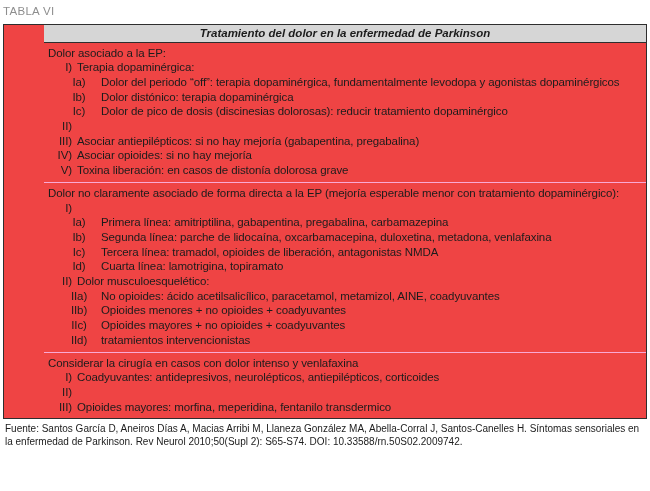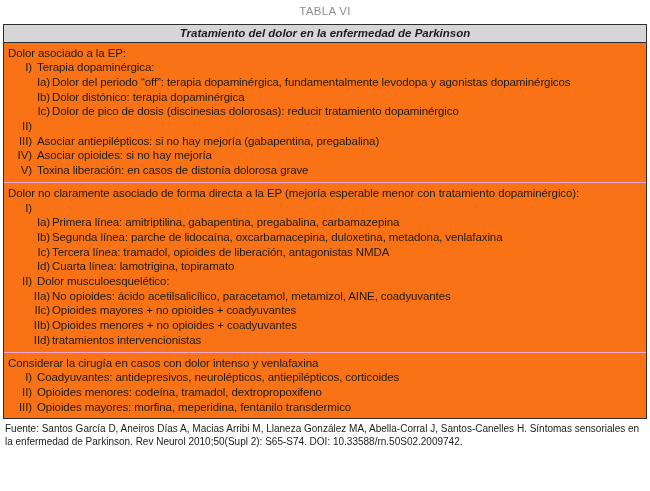--- a/index.html
+++ b/index.html
@@ -4,25 +4,25 @@
 <style>
   * { margin:0; padding:0; box-sizing:border-box; }
   html,body { background:#ffffff; }
   body {
     width:650px; height:491px; overflow:hidden;
     font-family:"Liberation Sans", sans-serif;
     color:#1c1c1c;
   }
   .sheet { padding:5px 3px 0 3px; }
 
-  .caption { text-align:center; font-size:11.5px; line-height:13.5px; margin-bottom:5px; }
+  .caption { text-align:left; font-size:11.5px; line-height:13.5px; margin-bottom:5px; }
   .cap-label { color:#8e8e8e; letter-spacing:0.3px; }
   .cap-title { color:#141414; letter-spacing:0.2px; }
 
-  .table { border:1px solid #2e2e2e; background:#f97316; }
+  .table { border:1px solid #2e2e2e; background:#ef4444;padding-left:40px; }
   .thead {
     background:#d6d6d6;
     border-bottom:1px solid #2e2e2e;
     font-weight:bold; font-style:italic;
     text-align:center;
     font-size:11.5px;
     padding:2px 4px 3px 4px;
   }
   .section {
     padding:3px 4px 4px 4px;
@@ -38,21 +38,21 @@
 
   
   .l0 { display:block; padding-left:13px; text-indent:-13px; }
   .l0 .txt { white-space:normal; }
 
   
   .l1 .num { width:24px; text-align:right; margin-right:5px; white-space:pre; flex:none; }
 
   
   .l2 { padding-left:20px; }
-  .l2 .num { width:22px; text-align:right; margin-right:2px; white-space:pre; flex:none; }
+  .l2 .num { width:22px; text-align:center; margin-right:11px; white-space:pre; flex:none; }
 
   .footer {
     margin-top:4px;
     padding:0 2px;
     font-size:10px; line-height:12.4px;
     color:#1c1c1c;
   }
 </style>
 </head>
 <body>
@@ -122,41 +122,40 @@
           </div>
           <div class="line l1">
             <span class="num">II)</span>
             <span class="txt">Dolor musculoesquelético:</span>
           </div>
           <div class="line l2">
             <span class="num">IIa)</span>
             <span class="txt">No opioides: ácido acetilsalicílico, paracetamol, metamizol, AINE, coadyuvantes</span>
           </div>
           <div class="line l2">
+            <span class="num">IIb)</span>
+            <span class="txt">Opioides menores + no opioides + coadyuvantes</span>
+          </div>
+          <div class="line l2">
             <span class="num">IIc)</span>
             <span class="txt">Opioides mayores + no opioides + coadyuvantes</span>
-          </div>
-          <div class="line l2">
-            <span class="num">IIb)</span>
-            <span class="txt">Opioides menores + no opioides + coadyuvantes</span>
           </div>
           <div class="line l2">
             <span class="num">IId)</span>
             <span class="txt">tratamientos intervencionistas</span>
           </div>
         </div>
         <div class="section">
           <div class="line l0"><span class="txt">Considerar la cirugía en casos con dolor intenso y venlafaxina</span></div>
           <div class="line l1">
             <span class="num">I)</span>
             <span class="txt">Coadyuvantes: antidepresivos, neurolépticos, antiepilépticos, corticoides</span>
           </div>
           <div class="line l1">
             <span class="num">II)</span>
-            <span class="txt">Opioides menores: codeína, tramadol, dextropropoxifeno</span>
           </div>
           <div class="line l1">
             <span class="num">III)</span>
             <span class="txt">Opioides mayores: morfina, meperidina, fentanilo transdermico</span>
           </div>
         </div>
       </div>
   </div>
 
   <div class="footer">Fuente: Santos García D, Aneiros Días A, Macias Arribi M, Llaneza González MA, Abella-Corral J, Santos-Canelles H. Síntomas sensoriales en la enfermedad de Parkinson. Rev Neurol 2010;50(Supl 2): S65-S74. DOI: 10.33588/rn.50S02.2009742.</div>

